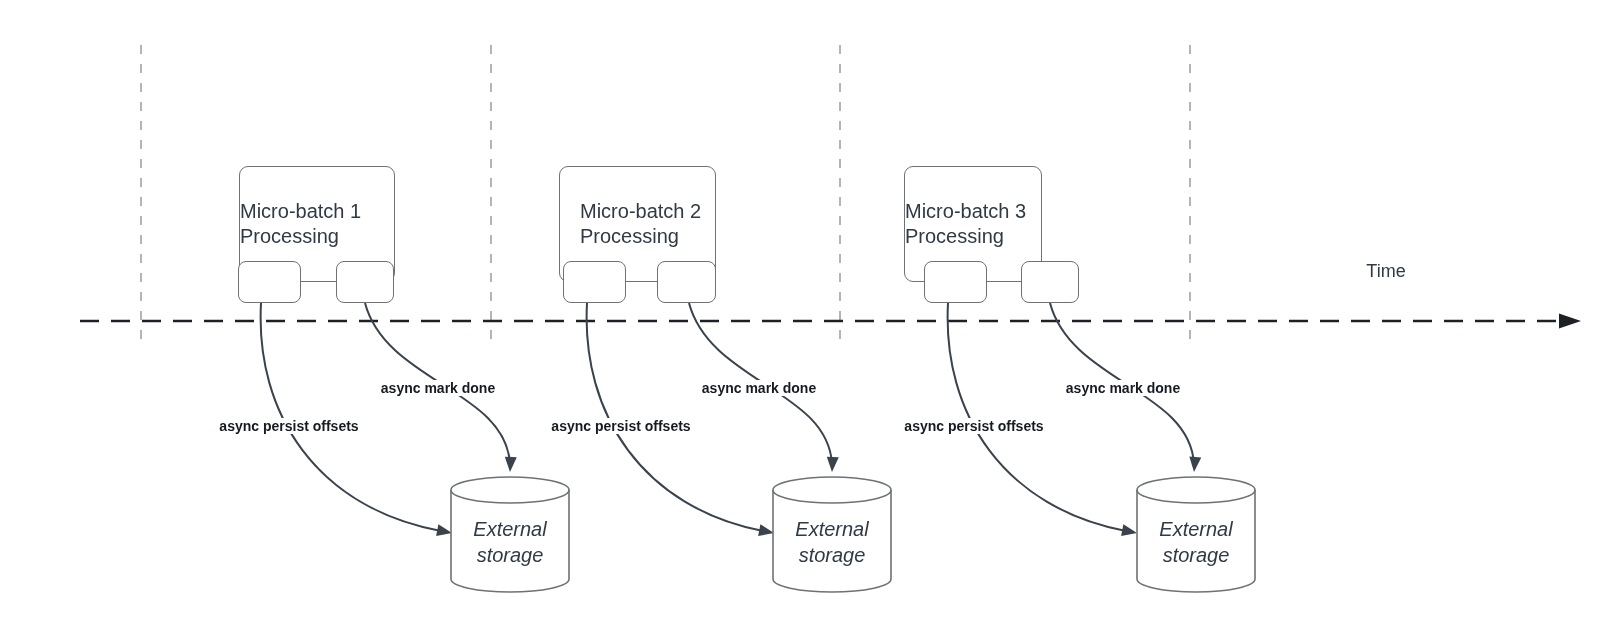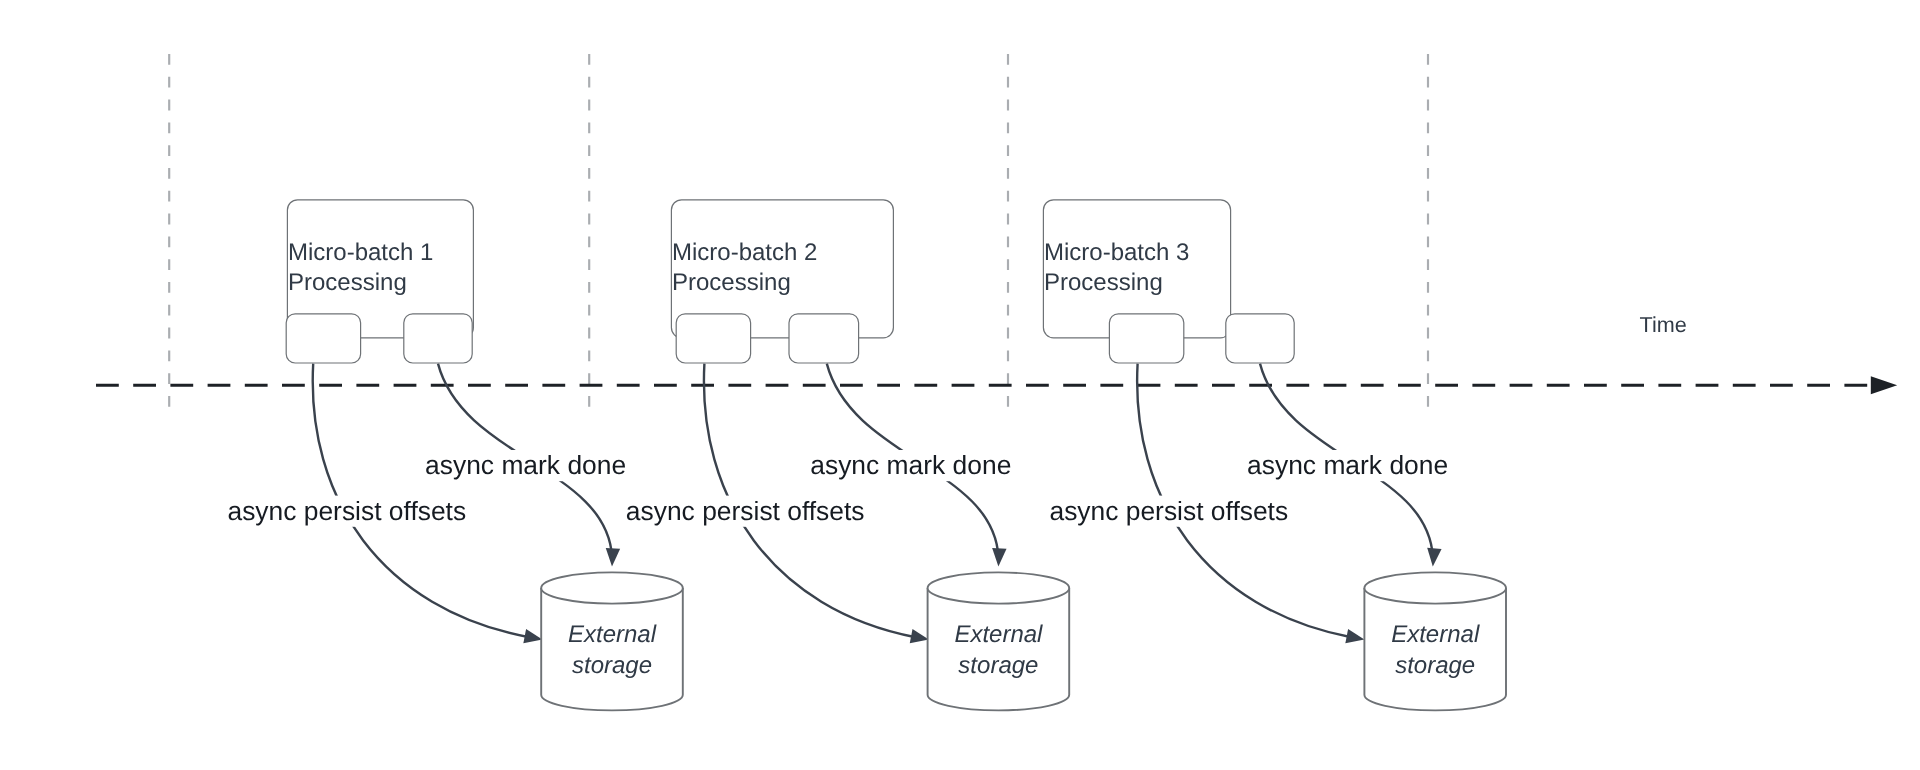--- a/index.html
+++ b/index.html
@@ -28,21 +28,21 @@
     border:1.6px solid var(--c-shape_stroke);border-radius:9px;background:#fff;
     display:flex;flex-direction:column;align-items:flex-start;justify-content:center;
     color:var(--c-shape_text);font-size:20px;line-height:25px;text-align:center;margin-top:40px;
   }
   .smallbox{
     position:absolute;top:261px;height:42px;box-sizing:border-box;
     border:1.6px solid var(--c-shape_stroke);border-radius:8px;background:#fff;
   }
   .edge-label{
     position:absolute;transform:translate(-50%,-50%);white-space:nowrap;
-    font-size:22px;font-weight:normal;color:var(--c-label_text);
+    font-size:14px;font-weight:bold;color:var(--c-label_text);
     background:#fff;padding:0 3px;
   }
   .storage-label{
     position:absolute;top:516px;width:118px;text-align:center;
     font-size:20px;line-height:26px;color:var(--c-shape_text);font-style:italic;
   }
   .storage-label span{display:block;}
   .time-label{
     position:absolute;left:1386px;top:271px;transform:translate(-50%,-50%);
     font-size:18px;color:var(--c-shape_text);white-space:nowrap;
@@ -98,34 +98,34 @@
   </div>
   <div class="smallbox" style="left:238px;width:63px;"></div>
   <div class="smallbox" style="left:336px;width:58px;"></div>
   <div class="edge-label" style="left:289px;top:426px;">async persist offsets</div>
   <div class="edge-label" style="left:438px;top:388px;">async mark done</div>
   <div class="storage-label" style="left:451px;">
     <span>External</span>
     <span>storage</span>
   </div>
 
-  <div class="mainbox" style="left:559px;width:186px;">
+  <div class="mainbox" style="left:559px;width:157px;padding-left:20px;">
     <span>Micro-batch 2</span>
     <span>Processing</span>
   </div>
   <div class="smallbox" style="left:563px;width:63px;"></div>
   <div class="smallbox" style="left:657px;width:59px;"></div>
   <div class="edge-label" style="left:621px;top:426px;">async persist offsets</div>
   <div class="edge-label" style="left:759px;top:388px;">async mark done</div>
   <div class="storage-label" style="left:773px;">
     <span>External</span>
     <span>storage</span>
   </div>
 
-  <div class="mainbox" style="left:869px;width:157px;">
+  <div class="mainbox" style="left:904px;width:138px;">
     <span>Micro-batch 3</span>
     <span>Processing</span>
   </div>
   <div class="smallbox" style="left:924px;width:63px;"></div>
   <div class="smallbox" style="left:1021px;width:58px;"></div>
   <div class="edge-label" style="left:974px;top:426px;">async persist offsets</div>
   <div class="edge-label" style="left:1123px;top:388px;">async mark done</div>
   <div class="storage-label" style="left:1137px;">
     <span>External</span>
     <span>storage</span>

